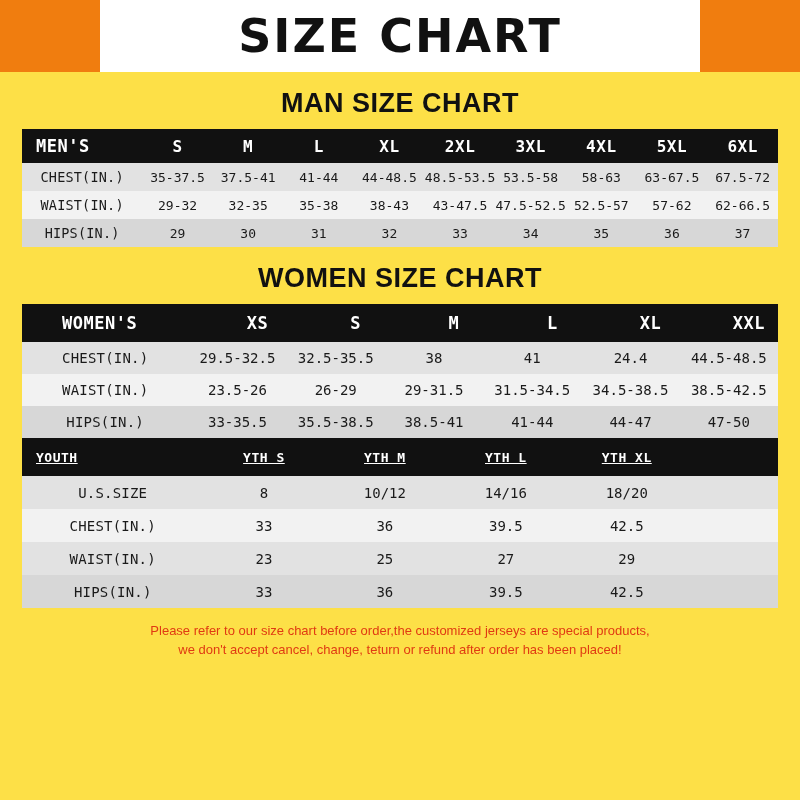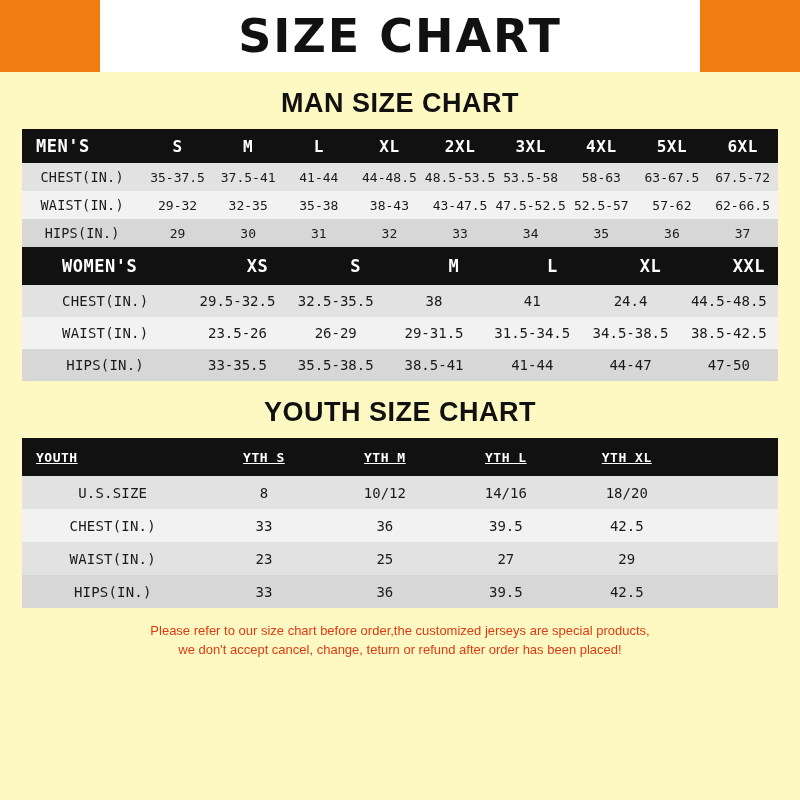--- a/index.html
+++ b/index.html
@@ -10,21 +10,21 @@
     width: 800px;
     height: 800px;
     background: #ffffff;
     font-family: "Liberation Sans", sans-serif;
     overflow: hidden;
   }
   .page {
     position: relative;
     width: 800px;
     height: 800px;
-    background: #fef9c3;
+    background: #fde047;
     box-sizing: border-box;
   }
   
   .banner {
     position: relative;
     height: 72px;
     background: #f07d0f;
     display: flex;
     align-items: center;
     justify-content: center;
@@ -202,20 +202,21 @@
           <td>34</td>
           <td>35</td>
           <td>36</td>
           <td>37</td>
         </tr>
       </tbody>
     </table>
   </div>
 
   <div class="section">
+    <div class="section-title">WOMEN SIZE CHART</div>
     <table class="chart women">
       <colgroup>
         <col style="width:22%">
           <col style="width:13%">
           <col style="width:13%">
           <col style="width:13%">
           <col style="width:13%">
           <col style="width:13%">
           <col style="width:13%">
       </colgroup>
@@ -256,21 +257,20 @@
           <td>38.5-41</td>
           <td>41-44</td>
           <td>44-47</td>
           <td>47-50</td>
         </tr>
       </tbody>
     </table>
   </div>
 
   <div class="section">
-    <div class="section-title">YOUTH SIZE CHART</div>
     <table class="chart youth">
       <colgroup>
         <col style="width:24%">
           <col style="width:16%">
           <col style="width:16%">
           <col style="width:16%">
           <col style="width:16%">
           <col style="width:12%">
       </colgroup>
       <thead>

